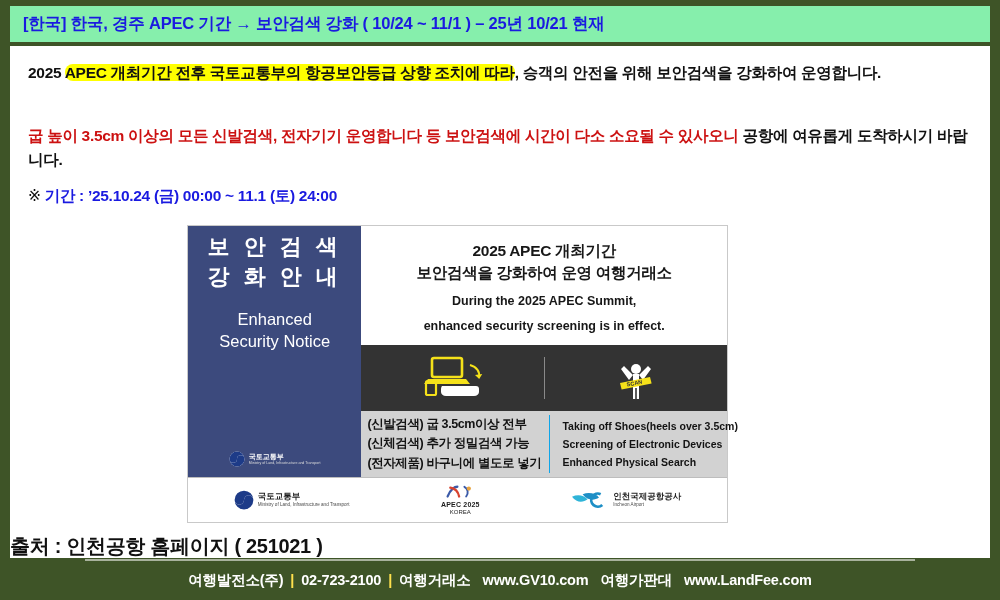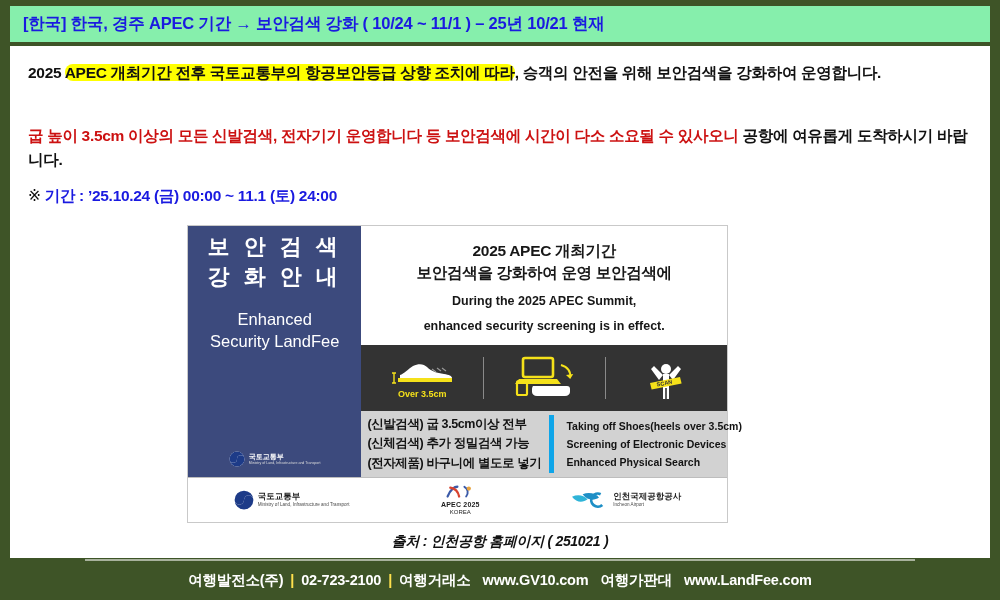--- a/index.html
+++ b/index.html
@@ -81,41 +81,41 @@
   .icell + .icell:before{
     content:"";position:absolute;left:0;top:12px;bottom:12px;width:1px;
     background:#8a8a8a;
   }
   .cap-yellow{color:#f5e11a;font-size:9px;font-weight:bold;margin-top:2px;}
   .gray-rows{
     background:#d2d2d2;flex:1 1 auto;display:flex;align-items:center;
     padding:4px 0 4px 6px;box-sizing:border-box;
   }
   .kr-rows{width:200px;box-sizing:border-box;padding-right:8px;
-    border-right:5px solid #0ea5e9;}
+    border-right:1px solid #0ea5e9;}
   .kr-rows div{font-size:12.5px;font-weight:bold;color:#131313;line-height:1.55;
     white-space:nowrap;letter-spacing:-0.4px;}
   .en-rows{padding-left:12px;}
   .en-rows div{font-size:10.5px;font-weight:bold;color:#131313;line-height:1.72;
     white-space:nowrap;}
   .logo-bar{
     background:#ffffff;height:44px;display:flex;align-items:center;
     justify-content:space-around;border-top:1px solid #bdbdbd;
   }
   .logo{display:flex;align-items:center;gap:4px;}
   .logo-txt b{display:block;font-size:8.5px;color:#1d1d1d;line-height:1.15;}
   .logo-txt i{display:block;font-size:4.6px;color:#4a4a4a;font-style:normal;
     line-height:1.15;}
   .apec-logo{display:flex;flex-direction:column;align-items:center;}
   .apec-logo b{font-size:7px;color:#1d1d1d;line-height:1.1;letter-spacing:.2px;}
   .apec-logo i{font-size:6px;color:#1d1d1d;font-style:normal;line-height:1.1;}
 
   .source{
-    position:absolute;left:0;right:0;top:487px;text-align:center;
-    font-size:14px;font-weight:bold;color:#111111;letter-spacing:-0.3px;font-style:italic;
+    position:absolute;left:0;right:0;top:487px;text-align:left;
+    font-size:20px;font-weight:bold;color:#111111;letter-spacing:-0.3px;
   }
   
   .footer{
     position:absolute;left:0;top:562px;width:1000px;height:36px;
     display:flex;align-items:center;justify-content:center;
     color:#ffffff;font-size:14.5px;font-weight:bold;letter-spacing:-0.2px;
   }
   .footer .sep{color:#ffe14d;margin:0 7px;}
   .footer .gap{display:inline-block;width:12px;}
   .footer-line{position:absolute;left:85px;top:559px;width:830px;height:2px;
@@ -144,53 +144,44 @@
       <span class="mark">※ </span><span>기간 : ’25.10.24 (금) 00:00 ~ 11.1 (토) 24:00</span>
     </div>
 
     <div class="poster">
       <div class="poster-main">
 
         <div class="navy">
           <div class="kr1">보 안 검 색</div>
           <div class="kr2">강 화 안 내</div>
           <div class="en1">Enhanced</div>
-          <div class="en2">Security LandFee</div>
+          <div class="en2">Security Notice</div>
           <div class="navy-logo">
             <svg width="16" height="16" viewBox="0 0 32 32">
               <circle cx="16" cy="16" r="15" fill="#ffffff"></circle>
               <path d="M1 16a15 15 0 0 1 30 0a7.5 7.5 0 0 0-15 0a7.5 7.5 0 0 1-15 0z" fill="#1d3b88"></path>
               <path d="M31 16a15 15 0 0 1-30 0a7.5 7.5 0 0 0 15 0a7.5 7.5 0 0 1 15 0z" fill="#1d3b88"></path>
             </svg>
             <span class="logo-txt">
               <b style="color:#fff;font-size:7px">국토교통부</b>
               <i style="color:#dcdcdc;font-size:3.6px">Ministry of Land, Infrastructure and Transport</i>
             </span>
           </div>
         </div>
 
         <div class="rightcol">
 
           <div class="white-head">
             <div class="wh-kr">2025 APEC 개최기간</div>
-            <div class="wh-kr">보안검색을 강화하여 운영 보안검색에</div>
+            <div class="wh-kr">보안검색을 강화하여 운영 여행거래소</div>
             <div class="wh-en">During the 2025 APEC Summit,</div>
             <div class="wh-en">enhanced security screening is in effect.</div>
           </div>
 
           <div class="icon-strip">
-            <div class="icell">
-              <svg width="72" height="30" viewBox="0 0 72 30">
-                <path d="M14 18c4-1 8-6 13-9 6-3 11-2 14 1 4 4 10 6 17 7 5 .7 8 2 8 4H14z" fill="#ffffff"></path>
-                <path d="M12 21h54v4H12z" fill="#f5e11a"></path>
-                <path d="M8 16v10M6 16h4M6 26h4" stroke="#f5e11a" stroke-width="1.4" fill="none"></path>
-                <path d="M46 12l4 3M51 11l4 3M56 11l4 3" stroke="#999" stroke-width="1.1" fill="none"></path>
-              </svg>
-              <div class="cap-yellow">Over 3.5cm</div>
-            </div>
             <div class="icell">
               <svg width="86" height="44" viewBox="0 0 86 44">
                 <rect x="22" y="3" width="30" height="19" rx="2" fill="none" stroke="#f5e11a" stroke-width="2.6"></rect>
                 <path d="M18 24h38l4 5H14z" fill="#f5e11a"></path>
                 <rect x="16" y="26" width="10" height="14" rx="1.6" fill="none" stroke="#f5e11a" stroke-width="2.2"></rect>
                 <path d="M32 31h34c2 0 3 1 3 3v3c0 2-2 4-5 4H36c-3 0-5-2-5-4v-3c0-2 1-3 1-3z" fill="#ffffff"></path>
                 <path d="M60 10c7 2 10 7 9 12" stroke="#f5e11a" stroke-width="2" fill="none"></path>
                 <path d="M65 20l4.2 4 3-5z" fill="#f5e11a"></path>
               </svg>
               <div class="cap-yellow"></div>

